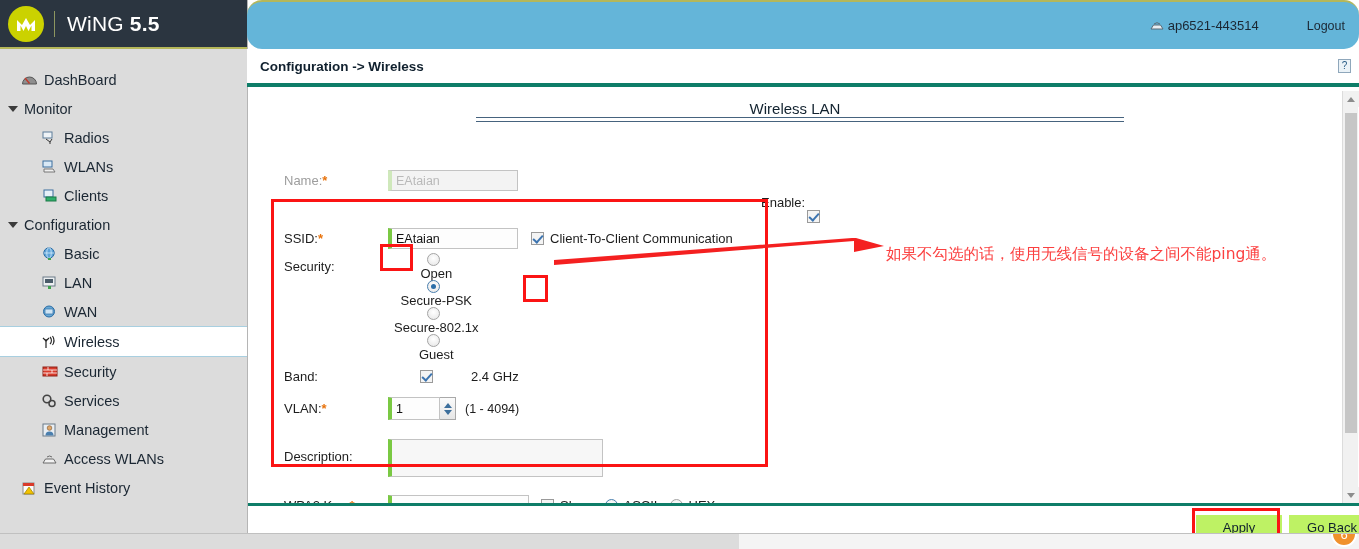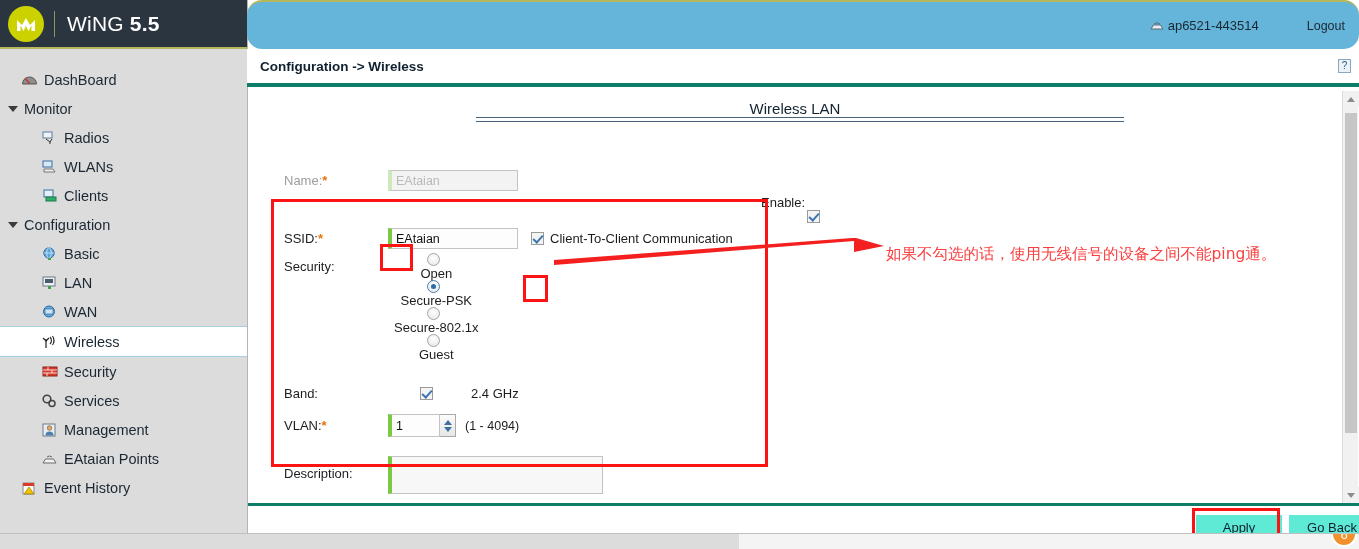--- a/index.html
+++ b/index.html
@@ -233,21 +233,21 @@
   
   #footer {
     position: absolute; left: 248px; top: 503px;
     width: 1111px; height: 30px;
     background: #ffffff;
     border-top: 3px solid #0e7d68;
   }
   .btn {
     position: absolute; top: 9px;
     height: 24px; min-width: 85px;
-    background: #5eead4; border: none;
+    background: #bef264; border: none;
     color: #10202e; font-size: 13px;
     font-family: "Liberation Sans", sans-serif;
     cursor: pointer;
   }
   #btn-apply { left: 948px; width: 86px; }
   #btn-goback { left: 1041px; width: 86px; }
 
   
   #taskbar {
     position: absolute; left: 0; bottom: 0;
@@ -421,21 +421,21 @@
         <span>Management</span>
       </div>
 
       <div class="nav-row nav-child">
         <span class="ico">
           <svg width="17" height="13" viewBox="0 0 17 13">
             <path d="M2 11 h13 l-2.5 -4 h-8 z" fill="#f2f2f2" stroke="#6a6a6a"></path>
             <path d="M6 5 A4 4 0 0 1 11 5" fill="none" stroke="#6a6a6a"></path>
           </svg>
         </span>
-        <span>EAtaian Points</span>
+        <span>Access WLANs</span>
       </div>
 
       <div class="nav-row nav-top">
         <span class="ico">
           <svg width="16" height="14" viewBox="0 0 16 14">
             <rect x="1" y="2" width="11" height="11" fill="#fbfbfb" stroke="#8a8a8a"></rect>
             <rect x="1" y="2" width="11" height="3" fill="#d93b2b"></rect>
             <path d="M7 6 L12 13 L2 13 Z" fill="#f2c200" stroke="#9a7b00" stroke-width=".7"></path>
           </svg>
         </span>
@@ -517,21 +517,21 @@
             <span class="rb"></span>
             <span class="cb-lbl">Secure-802.1x</span>
           </div>
           <div class="opt-line">
             <span class="rb"></span>
             <span class="cb-lbl">Guest</span>
           </div>
         </div>
       </div>
 
-      <div class="row" style="margin-left:22px;margin-top:18px;gap:32px;">
+      <div class="row" style="margin-left:22px;margin-top:1px;gap:32px;">
         <div class="lbl">Band:</div>
         <span class="cb on"></span>
         <span class="cb-lbl">2.4 GHz</span>
       </div>
 
       <div class="row" style="margin-left:22px;margin-top:3px;">
         <div class="lbl">
           <span>VLAN:</span><span class="req">*</span>
         </div>
         <div class="spinner">

